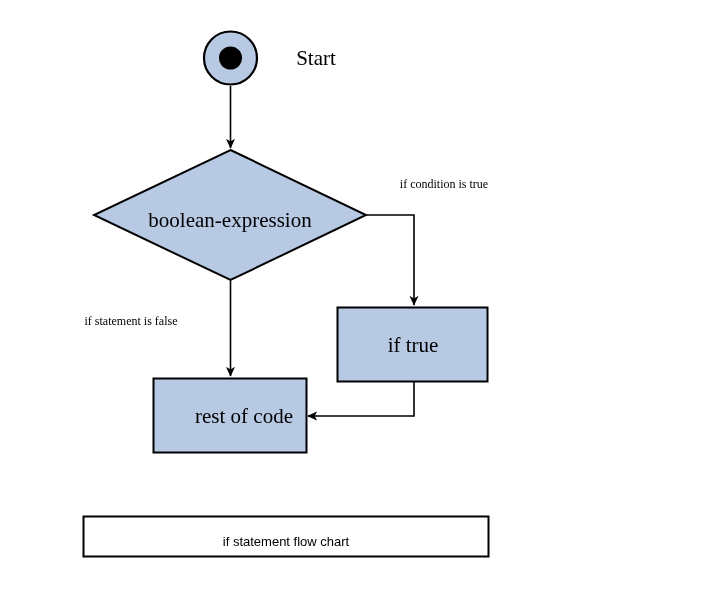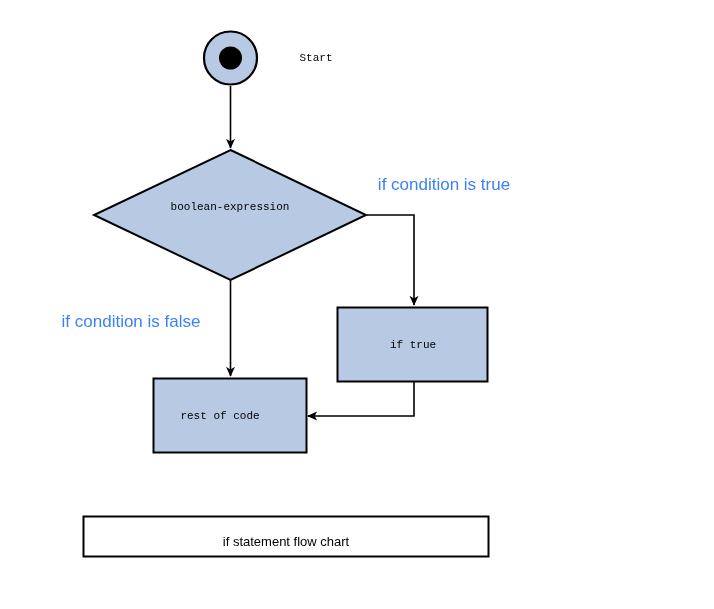--- a/index.html
+++ b/index.html
@@ -16,31 +16,31 @@
   }
   #flow-canvas {
     position: absolute;
     left: 0;
     top: 0;
     width: 714px;
     height: 609px;
   }
   .node-label {
     position: absolute;
-    font-family: Liberation Mono, monospace;
-    font-size: 11px;
+    font-family: Liberation Serif, serif;
+    font-size: 21px;
     color: #000000;
     white-space: nowrap;
     line-height: 1;
   }
   .edge-label {
     position: absolute;
-    font-family: Liberation Sans, sans-serif;
-    font-size: 17px;
-    color: #3b82f6;
+    font-family: Liberation Serif, serif;
+    font-size: 12px;
+    color: #000000;
     white-space: nowrap;
     line-height: 1;
   }
   .caption-label {
     position: absolute;
     font-family: "Liberation Sans", sans-serif;
     font-size: 13px;
     color: #000000;
     white-space: nowrap;
     line-height: 1;
@@ -92,23 +92,23 @@
     <rect x="153.5" y="378.5" width="153" height="74" fill="#b8c9e4" stroke="#000000" stroke-width="2"></rect>
   </g>
 
   <g>
     <rect x="83.5" y="516.5" width="405" height="40" fill="#ffffff" stroke="#000000" stroke-width="2"></rect>
   </g>
 </svg>
 
 <div class="node-label centered" style="left:316px; top:58px;">Start</div>
 
-<div class="node-label centered" style="left:230px; top:207px;">boolean-expression</div>
+<div class="node-label centered" style="left:230px; top:220px;">boolean-expression</div>
 
 <div class="node-label centered" style="left:413px; top:345px;">if true</div>
 
-<div class="node-label centered" style="left:220px; top:416px;">rest of code</div>
+<div class="node-label centered" style="left:244px; top:416px;">rest of code</div>
 
 <div class="edge-label centered" style="left:444px; top:184px;">if condition is true</div>
 
-<div class="edge-label centered" style="left:131px; top:321px;">if condition is false</div>
+<div class="edge-label centered" style="left:131px; top:321px;">if statement is false</div>
 
 <div class="caption-label centered" style="left:286px; top:541px;">if statement flow chart</div>
 
 </body></html>

